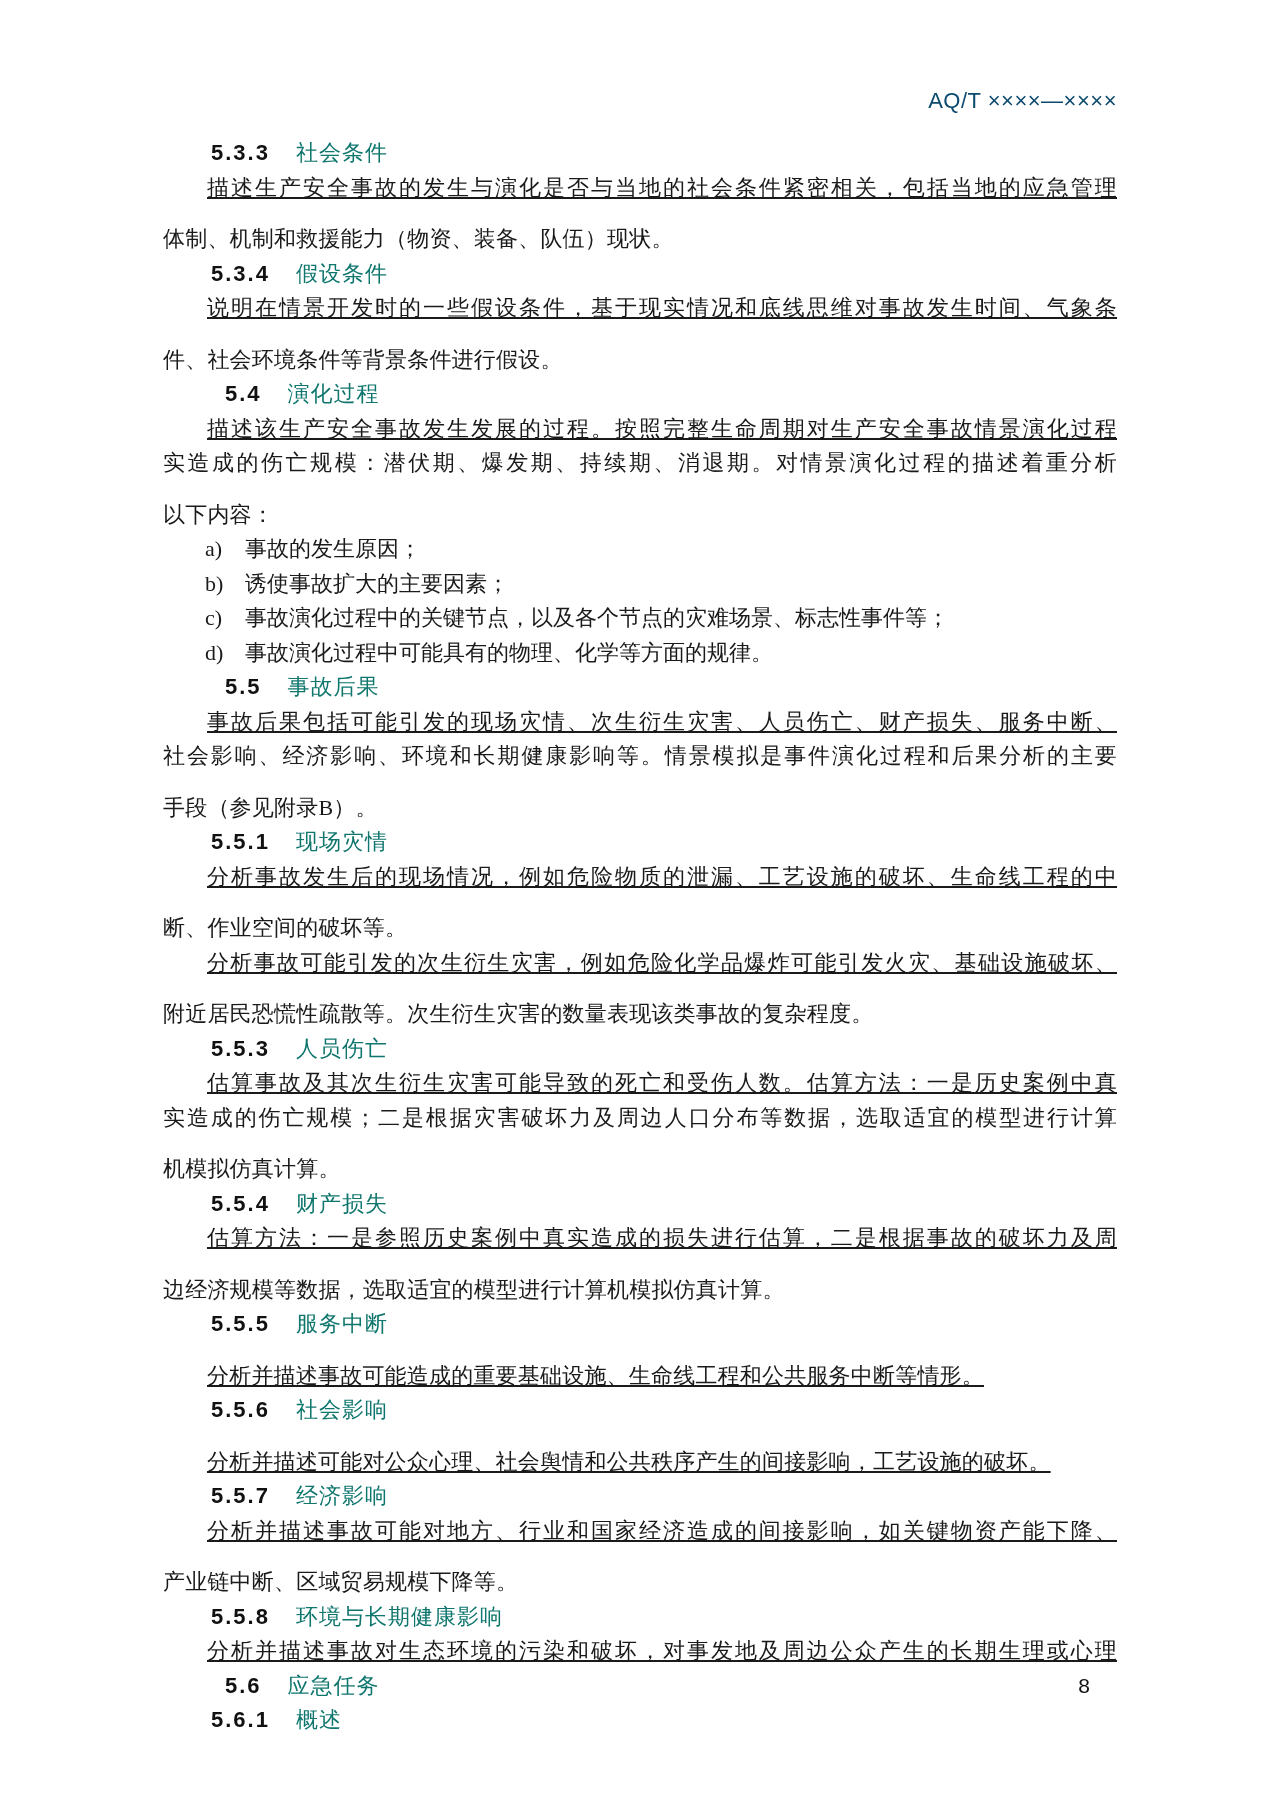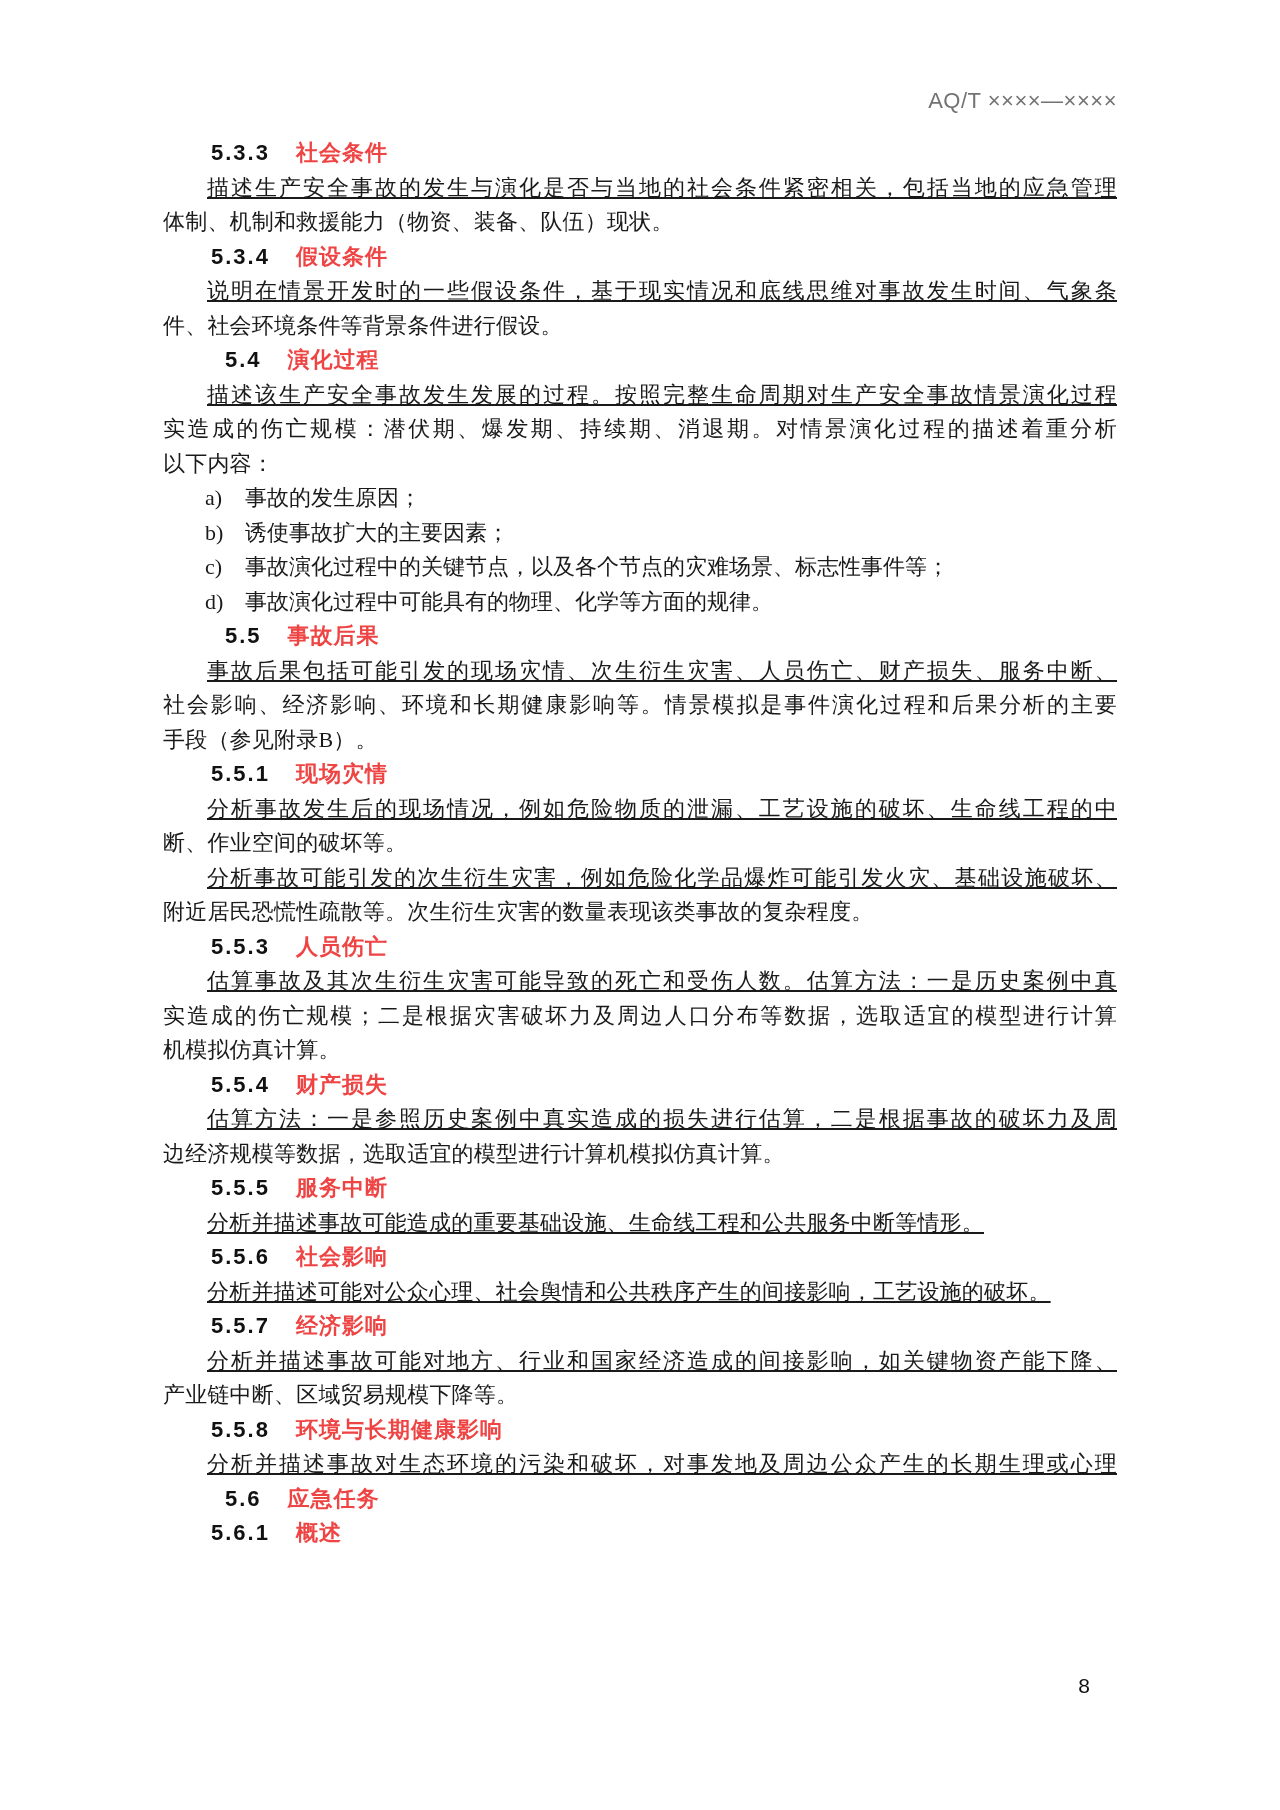--- a/index.html
+++ b/index.html
@@ -9,45 +9,45 @@
     position: relative;
     font-family: "Liberation Serif", "DejaVu Serif", serif;
     color: #1a1a1a;
     overflow: hidden;
   }
   .page-header {
     position: absolute;
     top: 88px; right: 163px;
     font-family: "Liberation Sans", "DejaVu Sans", sans-serif;
     font-size: 22px;
-    color: #737373;
+    color: #0c4a6e;
     letter-spacing: 0.5px;
   }
   .content {
     position: absolute;
     top: 136px; left: 163px;
     width: 954px;
   }
   .content > div { line-height: 34.5px; }
   .heading {
     font-family: "Liberation Sans", "DejaVu Sans", sans-serif;
     font-size: 22px;
     white-space: nowrap;
   }
   .heading .hnum { font-weight: 700; letter-spacing: 2px; color: #111; margin-left: 48px; }
-  .heading .htitle { font-weight: 700; margin-left: 26px; letter-spacing: 1px; color: #ef4444; }
+  .heading .htitle { font-weight: 400; margin-left: 26px; letter-spacing: 1px; color: #0f766e; }
   .heading.h2 { padding-left: 14px; }
   .bodyline {
     font-size: 22px;
     text-align: justify;
     text-align-last: justify;
     letter-spacing: 0.2px;
   }
   .bodyline.first { text-indent: 2em; text-decoration: underline; }
-  .bodyline.last { text-align: center; text-align-last: left; }
+  .bodyline.last { text-align: center; text-align-last: left; margin-top: 17px; }
   .listitem {
     font-size: 22px;
     padding-left: 42px;
     white-space: nowrap;
   }
   .listitem .marker { display: inline-block; min-width: 24px; margin-right: 16px; }
   .page-footer {
     position: absolute;
     top: 1674px; right: 190px;
     font-family: "Liberation Sans", "DejaVu Sans", sans-serif;

